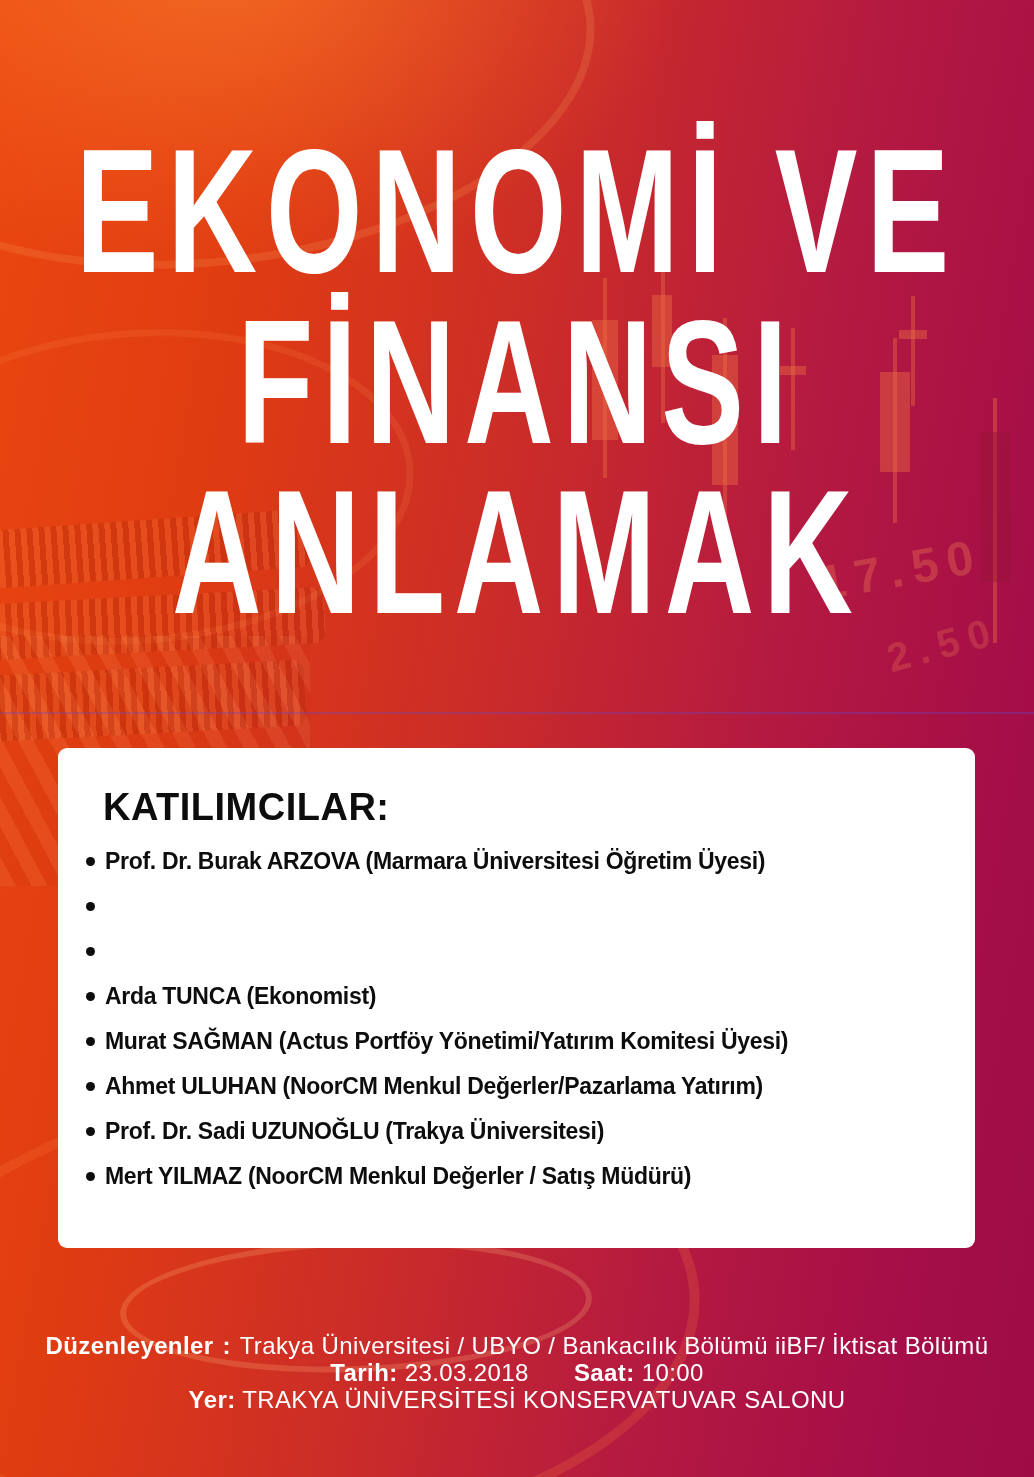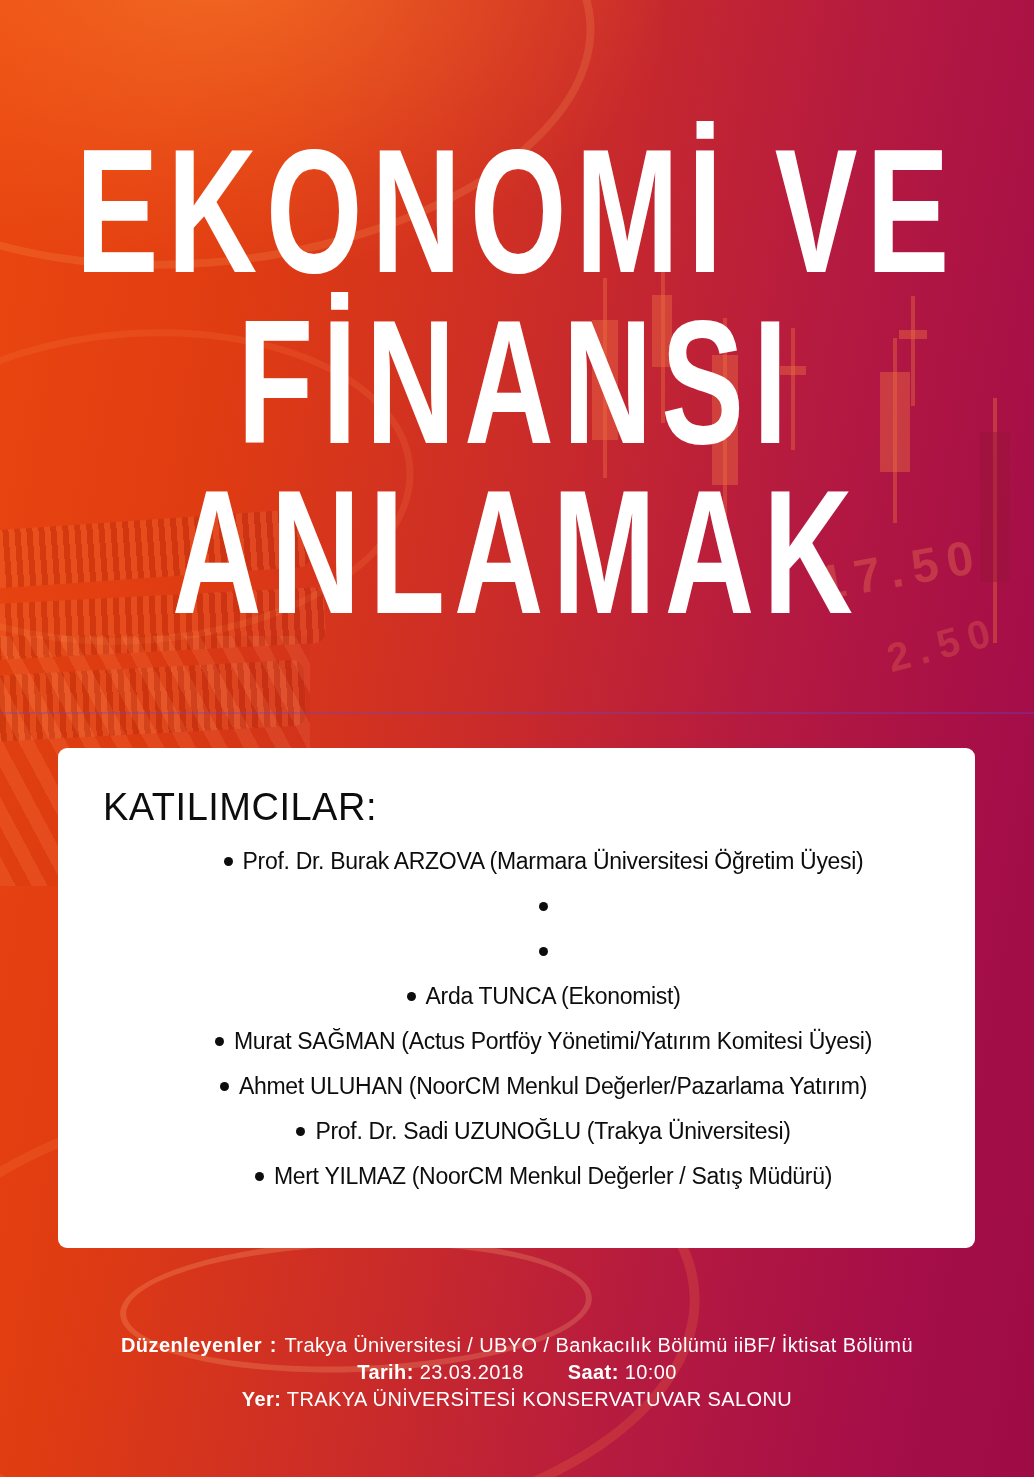--- a/index.html
+++ b/index.html
@@ -50,33 +50,33 @@
     font-size:124px;line-height:120px;letter-spacing:9px;
     transform:scaleY(1.42);transform-origin:top center;
     white-space:nowrap;
   }
   
   .panel{
     position:absolute;z-index:2;left:58px;top:748px;width:917px;height:500px;
     background:#ffffff;border-radius:9px;color:#0d0d0d;
   }
   .panel h2{
-    margin:38px 0 0 45px;font-size:38px;font-weight:normal;letter-spacing:.5px;
+    margin:38px 0 0 45px;font-size:38px;font-weight:bold;letter-spacing:.5px;
   }
   .panel ul{list-style:none;margin:10px 0 0 0;padding:0;}
   .panel li{
     display:flex;align-items:center;gap:10px;
-    padding-left:54px;height:45px;
-    font-size:23px;font-weight:normal;letter-spacing:-0.3px;white-space:nowrap;justify-content:center;
+    padding-left:28px;height:45px;
+    font-size:23px;font-weight:bold;letter-spacing:-0.3px;white-space:nowrap;
   }
   .dot{width:9px;height:9px;border-radius:50%;background:#0d0d0d;flex:0 0 auto;}
   
   .footer{
     position:absolute;z-index:2;left:0;top:1332px;width:100%;
-    text-align:center;color:#ffffff;font-size:20px;line-height:27px;
+    text-align:center;color:#ffffff;font-size:24px;line-height:27px;
     letter-spacing:.4px;
   }
   .footer .b{font-weight:bold;}
   .footer .gap{margin-left:38px;}
   .footer .sep{margin:0 2px;}
 </style>
 </head>
 <body>
 
 <div class="poster">

